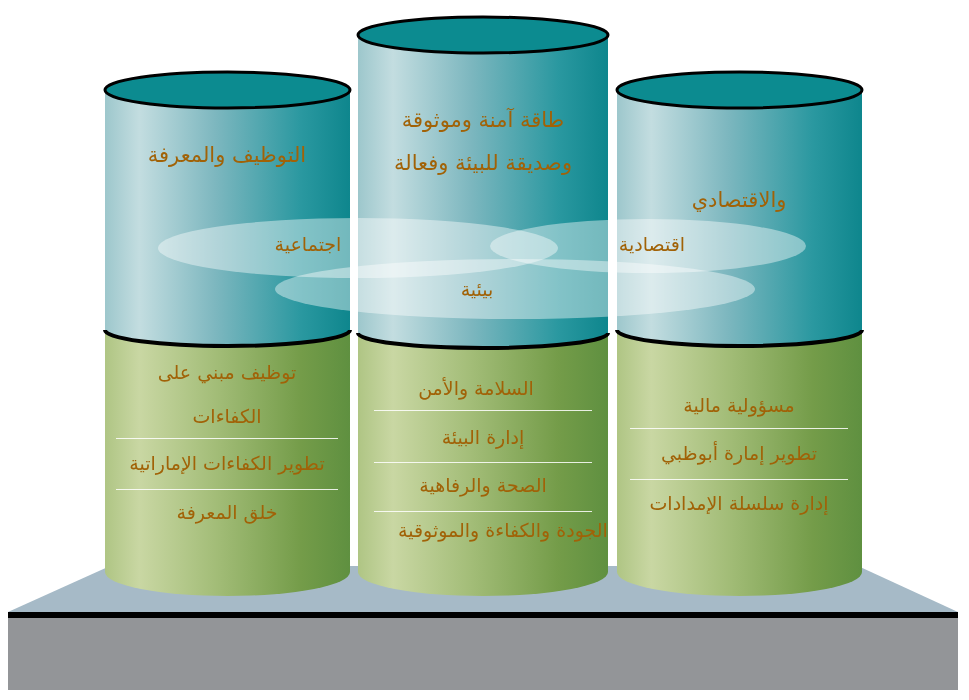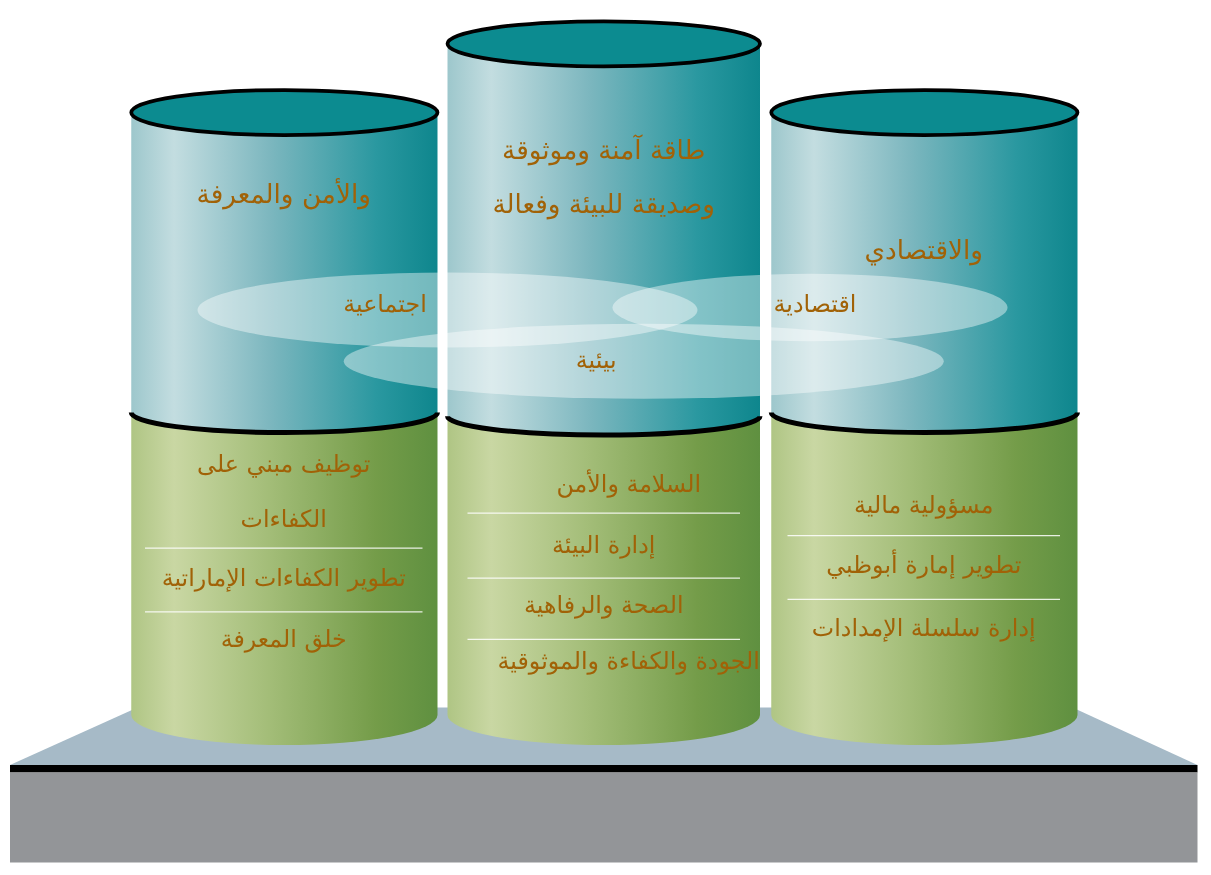--- a/index.html
+++ b/index.html
@@ -81,31 +81,31 @@
       <ellipse cx="739.5" cy="90" rx="122.5" ry="18" fill="#0c8b90" stroke="#000000" stroke-width="3"></ellipse>
     </g>
 
     <g fill="#ffffff">
       <ellipse cx="358" cy="248" rx="200" ry="30" opacity="0.42"></ellipse>
       <ellipse cx="648" cy="246" rx="158" ry="27" opacity="0.42"></ellipse>
       <ellipse cx="515" cy="289" rx="240" ry="30" opacity="0.42"></ellipse>
     </g>
   </svg>
 
-  <div class="txt title" style="left:227px; top:156px;">والأمن والمعرفة</div>
+  <div class="txt title" style="left:227px; top:156px;">التوظيف والمعرفة</div>
   <div class="txt item" style="left:227px; top:372px;text-align:center;">توظيف مبني على</div>
   <div class="txt item" style="left:227px; top:416px;">الكفاءات</div>
   <div class="divider" style="left:227px; top:438px; width:222px;"></div>
   <div class="txt item" style="left:227px; top:463px;">تطوير الكفاءات الإماراتية</div>
   <div class="divider" style="left:227px; top:489px; width:222px;"></div>
   <div class="txt item" style="left:227px; top:512px;">خلق المعرفة</div>
 
   <div class="txt title" style="left:483px; top:121px;">طاقة آمنة وموثوقة</div>
   <div class="txt title" style="left:483px; top:164px;">وصديقة للبيئة وفعالة</div>
-  <div class="txt item" style="left:503px; top:388px;">السلامة والأمن</div>
+  <div class="txt item" style="left:476px; top:388px;">السلامة والأمن</div>
   <div class="divider" style="left:483px; top:410px; width:218px;"></div>
   <div class="txt item" style="left:483px; top:437px;">إدارة البيئة</div>
   <div class="divider" style="left:483px; top:462px; width:218px;"></div>
   <div class="txt item" style="left:483px; top:485px;">الصحة والرفاهية</div>
   <div class="divider" style="left:483px; top:511px; width:218px;"></div>
   <div class="txt item" style="left:483px; top:530px;margin-left:20px;">الجودة والكفاءة والموثوقية</div>
 
   <div class="txt title" style="left:739px; top:201px;text-align:right;">والاقتصادي</div>
   <div class="txt item" style="left:739px; top:405px;">مسؤولية مالية</div>
   <div class="divider" style="left:739px; top:428px; width:218px;"></div>

